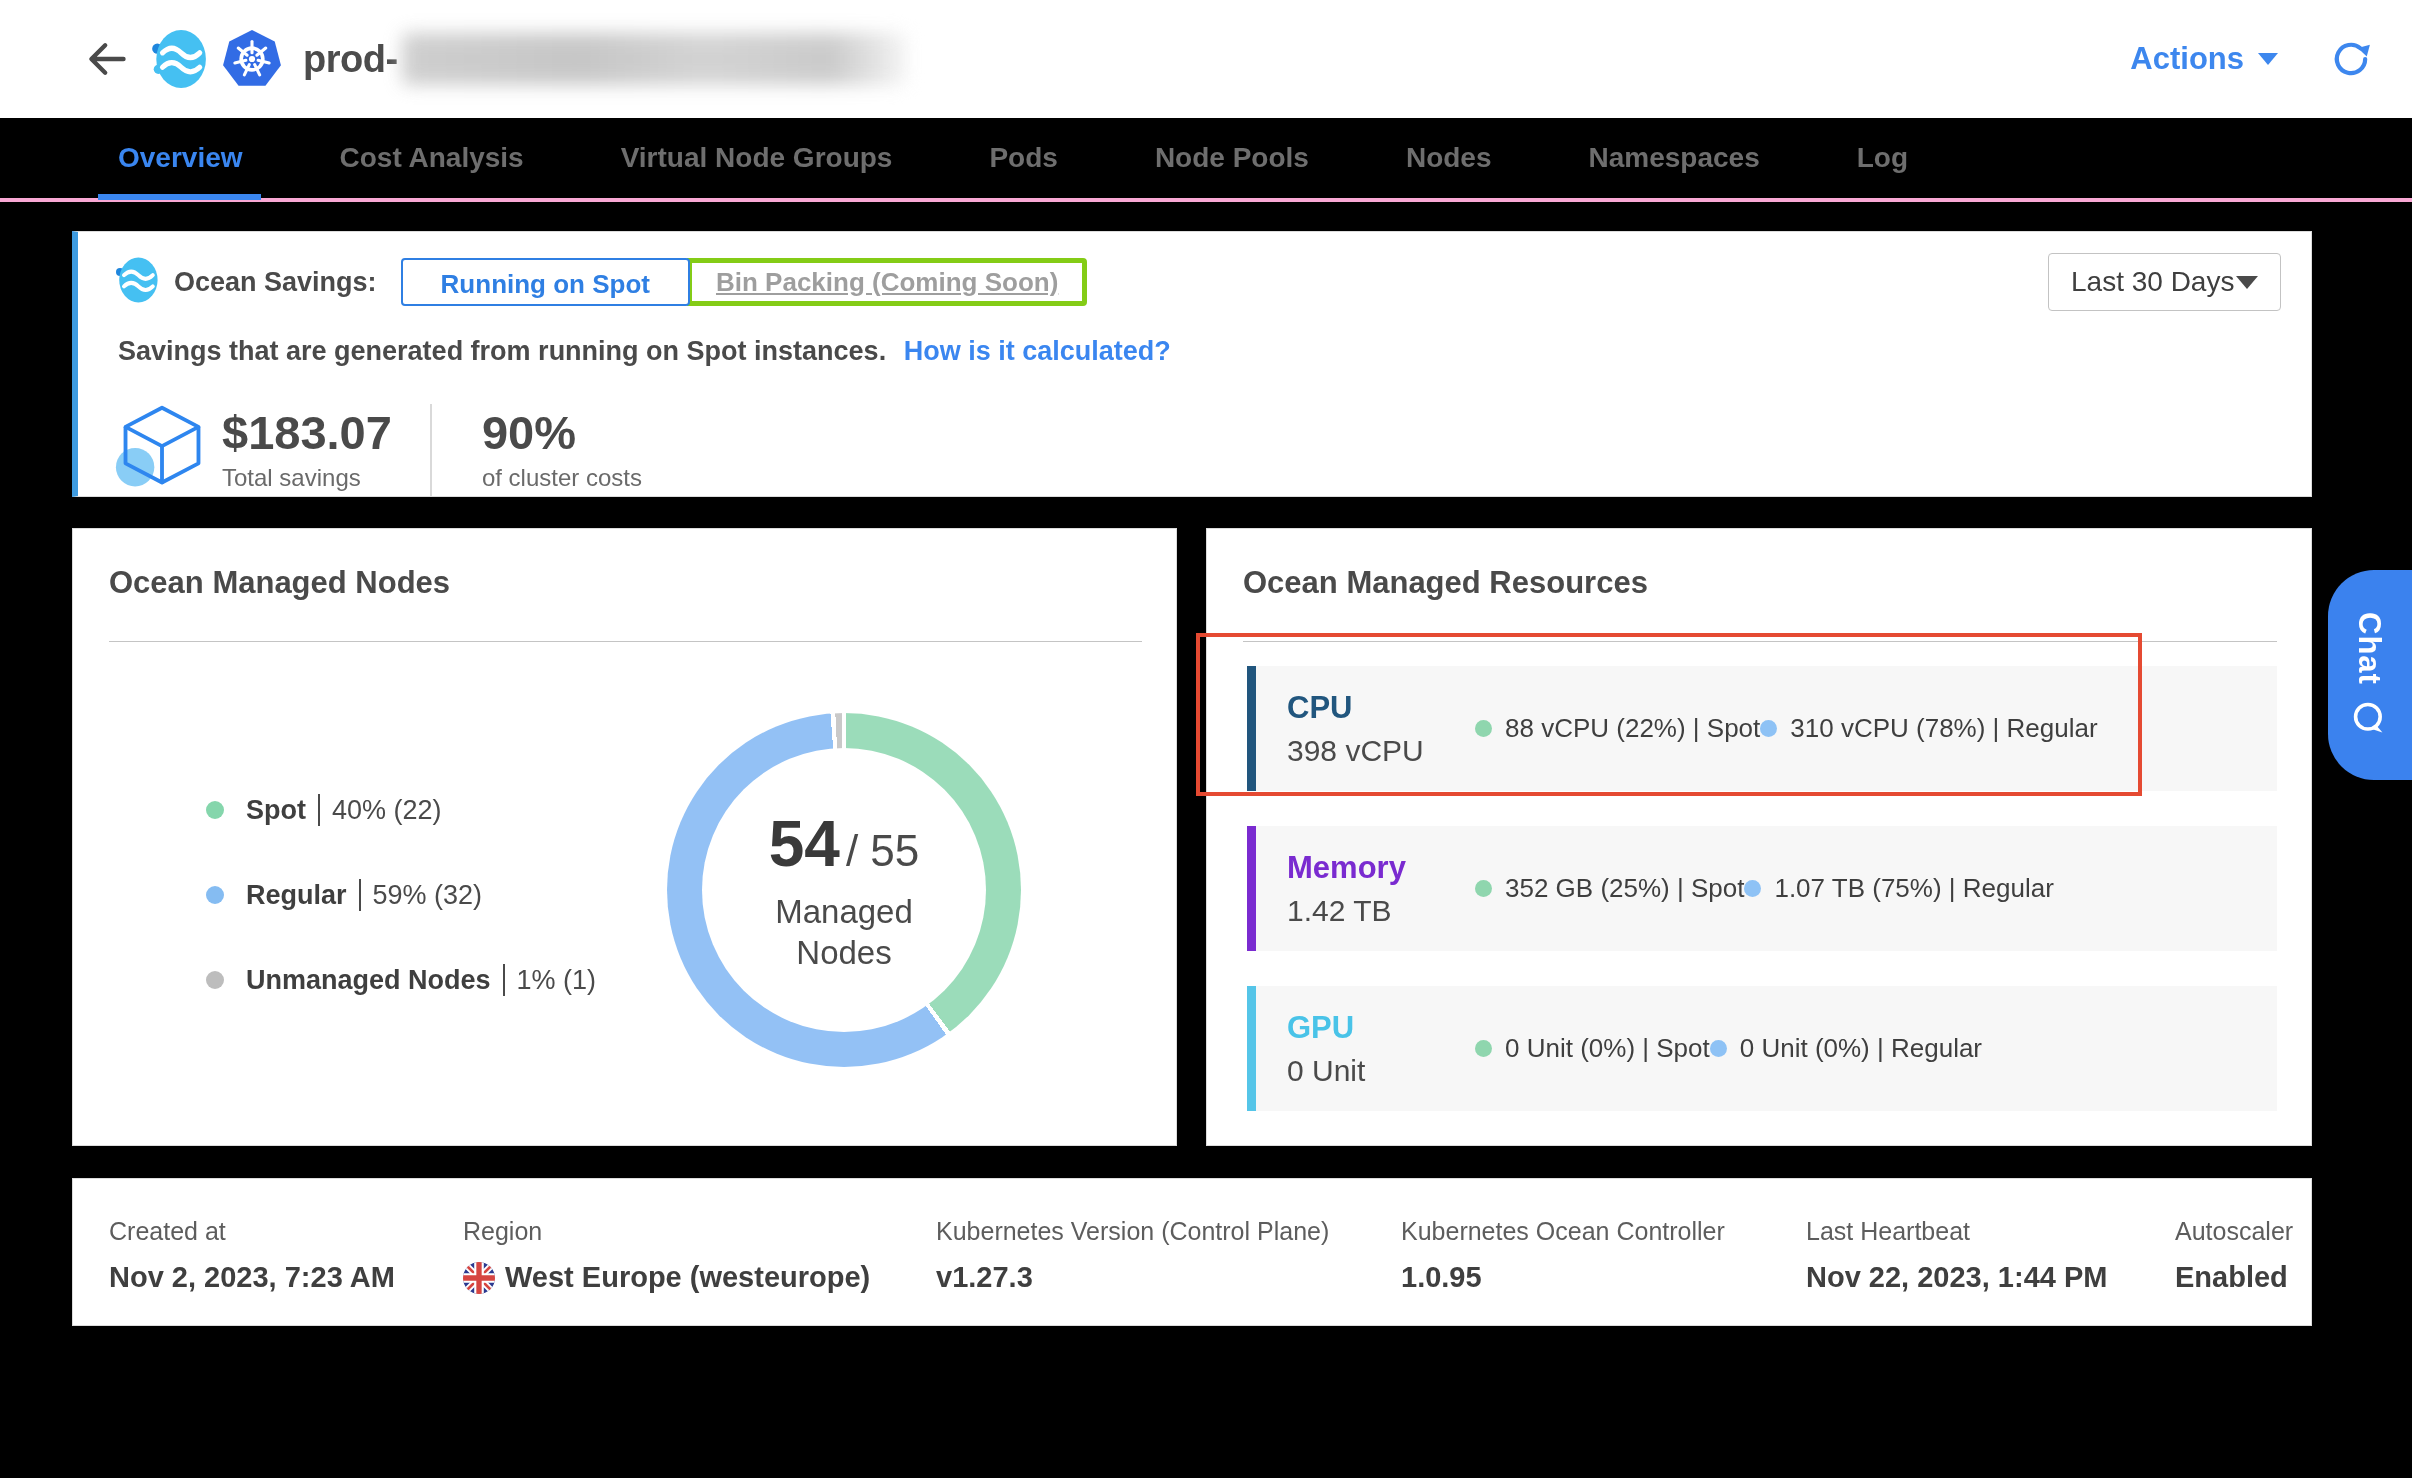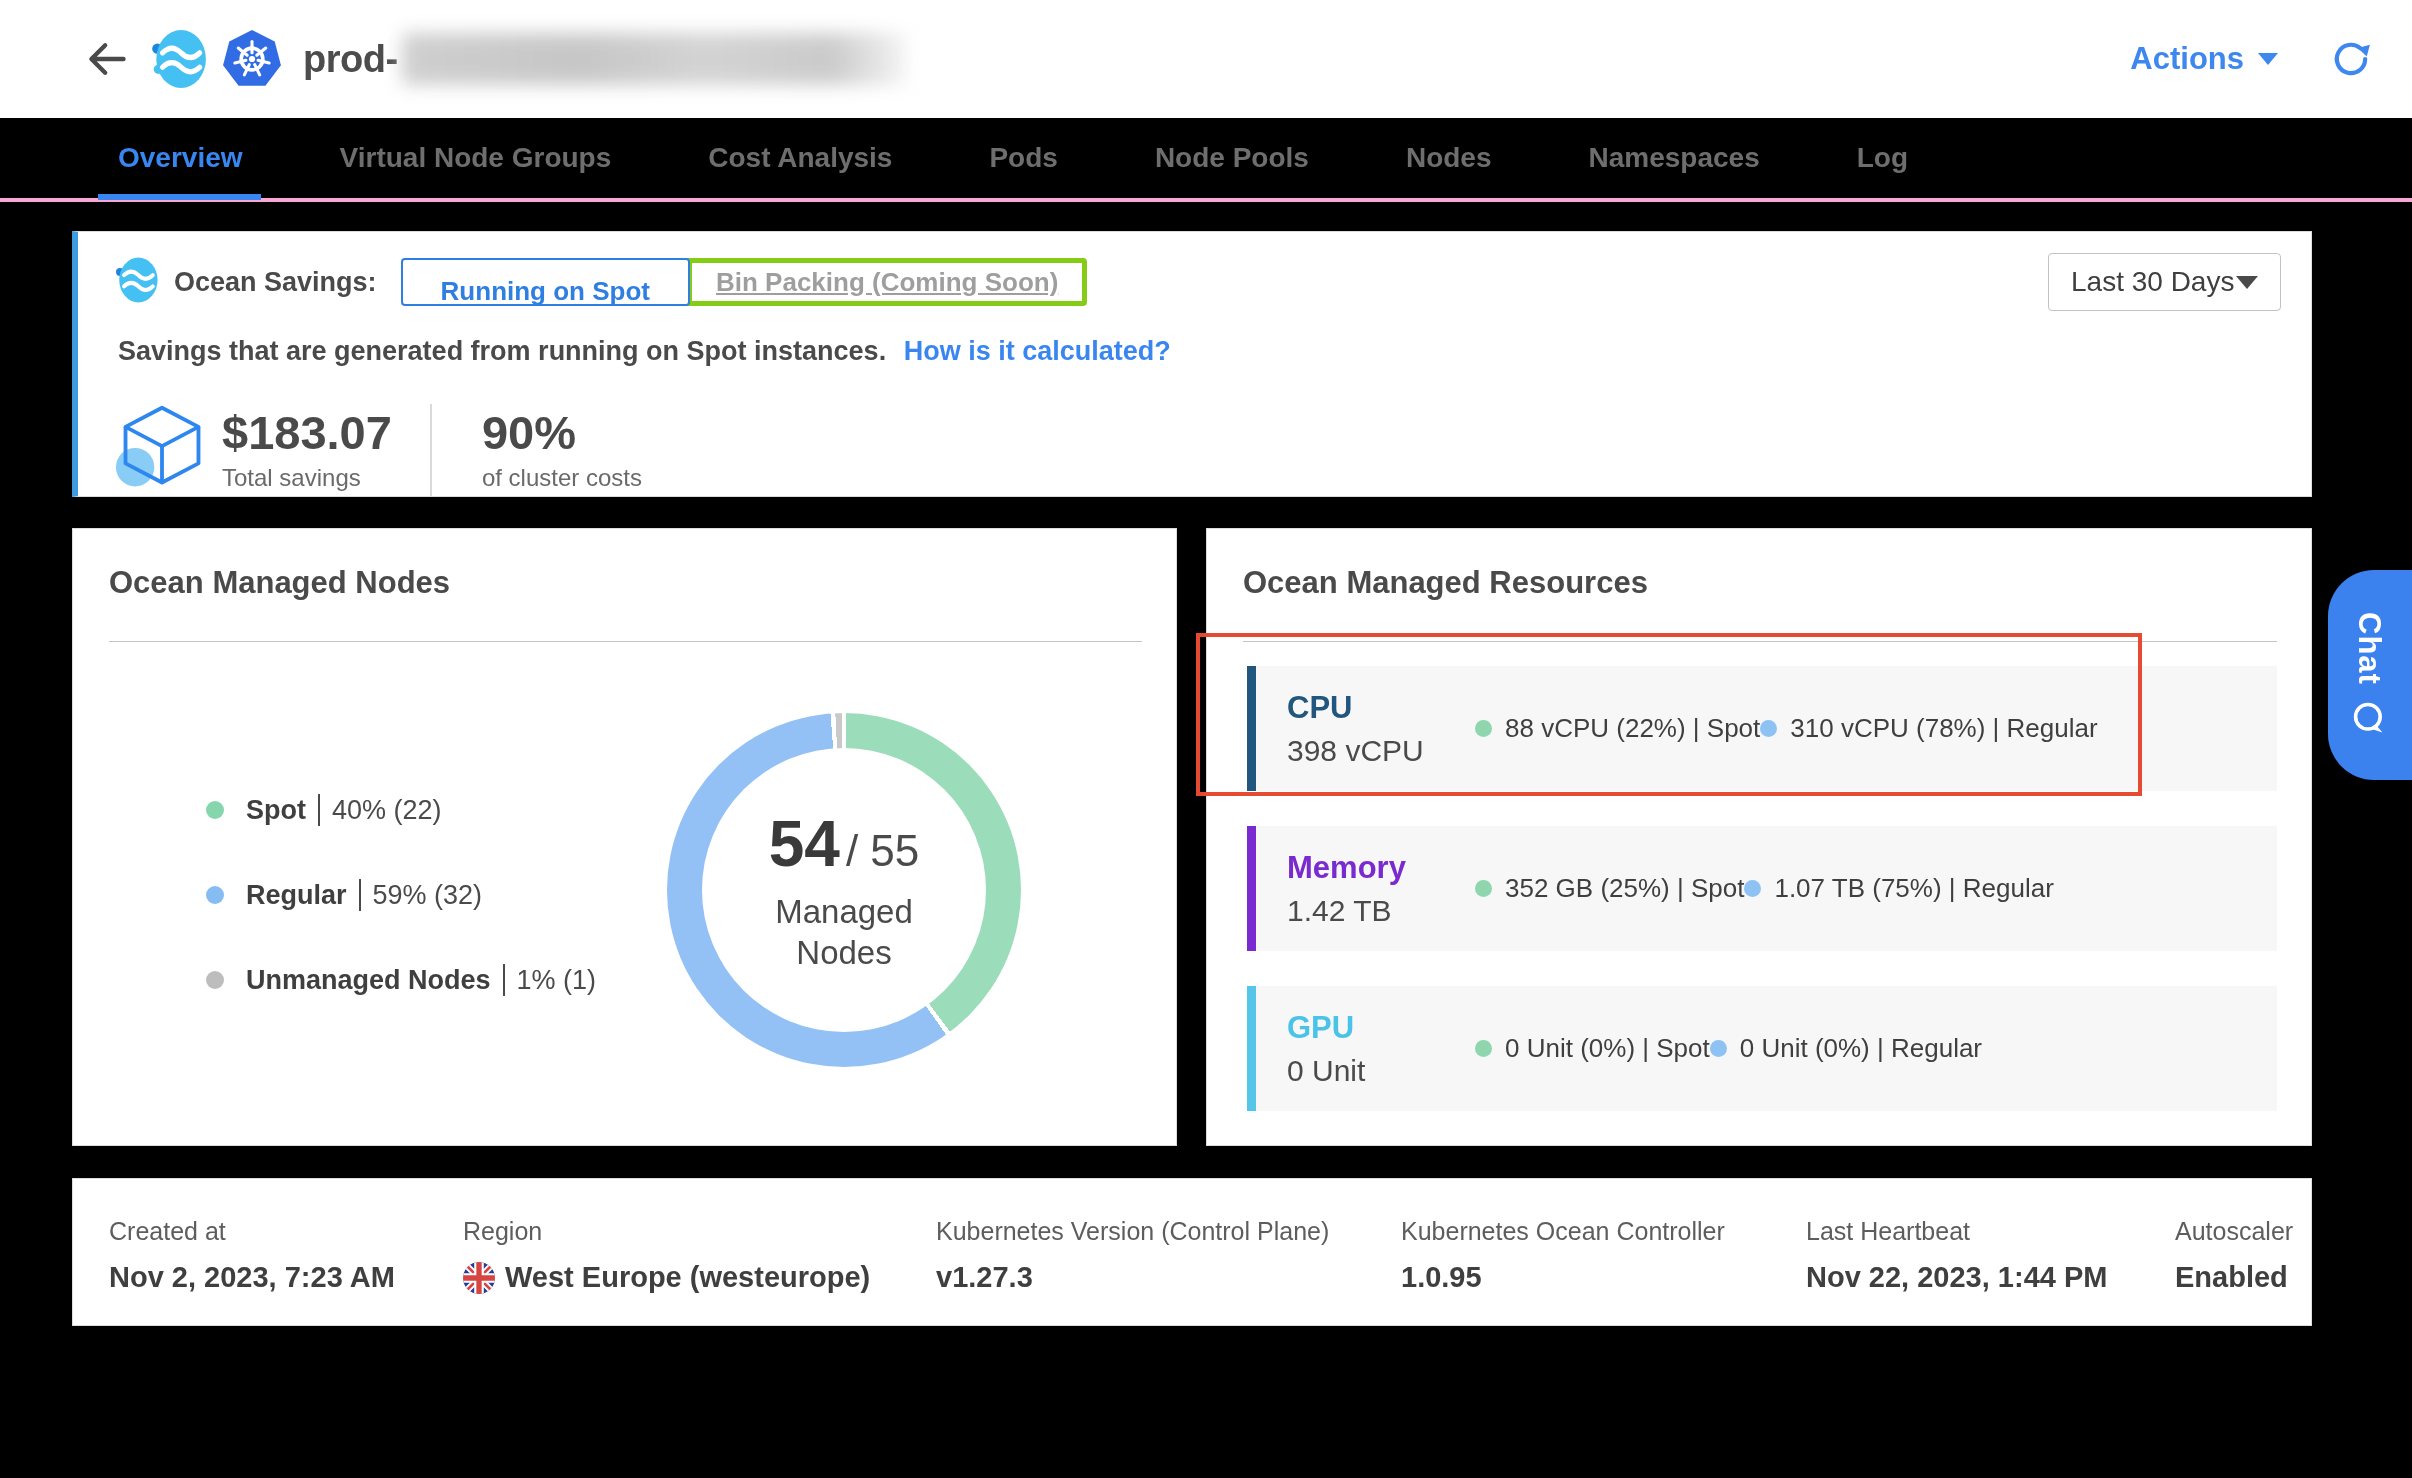--- a/index.html
+++ b/index.html
@@ -33,21 +33,21 @@
   .tab.active { color:#3a86f0; }
   .tab.active::after { content:""; position:absolute; left:-20px; right:-18px; bottom:-2px; height:6px; background:#3a86f0; }
 
   
   .savings-card { position:absolute; left:72px; top:231px; width:2240px; height:266px; background:#fff;
                   border:1px solid #dcdcdc; border-left:6px solid #3e9be0; }
   .savings-row1 { position:absolute; left:34px; right:30px; top:18px; height:64px; display:flex; align-items:center; }
   .savings-label { margin-left:14px; font-size:27px; font-weight:bold; color:#4a4a4a; }
   .toggle-group { margin-left:24px; display:flex; align-items:center; }
   .toggle-btn { font-family:inherit; font-size:26px; font-weight:bold; background:#fff; cursor:pointer; height:48px; }
-  .toggle-btn.spot { color:#2f7fe3; border:2px solid #2f7fe3; border-radius:4px; padding:16px 38px; position:relative; z-index:2; }
+  .toggle-btn.spot { color:#2f7fe3; border:2px solid #2f7fe3; border-radius:4px; padding:9px 38px; position:relative; z-index:2; }
   .toggle-btn.bin  { color:#9e9e9e; border:5px solid #84cc16; border-radius:0 4px 4px 0; padding:0 24px; margin-left:-3px;text-decoration:underline; }
   .period-select { margin-left:auto; width:233px; height:58px; border:1px solid #c3c3c3; border-radius:4px; background:#fff;
                    display:flex; align-items:center; justify-content:space-between; padding:0 22px; cursor:pointer; }
   .period-select .label { font-size:28px; color:#3f3f3f; font-family:inherit; }
   .period-select .caret-down { border-top-color:#4a4a4a; border-left-width:11px; border-right-width:11px; border-top-width:13px; }
   .savings-row2 { position:absolute; left:40px; top:104px; font-size:27px; font-weight:bold; color:#4a4a4a; }
   .savings-link { color:#3a86f0; text-decoration:none; margin-left:10px; cursor:pointer; }
   .savings-row3 { position:absolute; left:36px; top:168px; display:flex; align-items:center; }
   .metric-block { margin-left:12px; }
   .metric-value { font-size:47px; font-weight:bold; color:#4a4a4a; line-height:1; }
@@ -158,22 +158,22 @@
         <svg width="42" height="42" viewBox="0 0 40 40">
           <path d="M33.5 20 a13.5 13.5 0 1 1 -4.6 -10.2" fill="none" stroke="#3d87ee" stroke-width="4" stroke-linecap="round"></path>
           <polygon points="26.5,9.5 38,6.5 35,17.5" fill="#3d87ee"></polygon>
         </svg>
       </button>
     </div>
   </header>
 
   <nav class="tabs">
     <a class="tab active">Overview</a>
+    <a class="tab">Cost Analysis</a>
     <a class="tab">Virtual Node Groups</a>
-    <a class="tab">Cost Analysis</a>
     <a class="tab">Pods</a>
     <a class="tab">Node Pools</a>
     <a class="tab">Nodes</a>
     <a class="tab">Namespaces</a>
     <a class="tab">Log</a>
   </nav>
 
   <section class="savings-card">
     <div class="savings-row1">
       <span>

